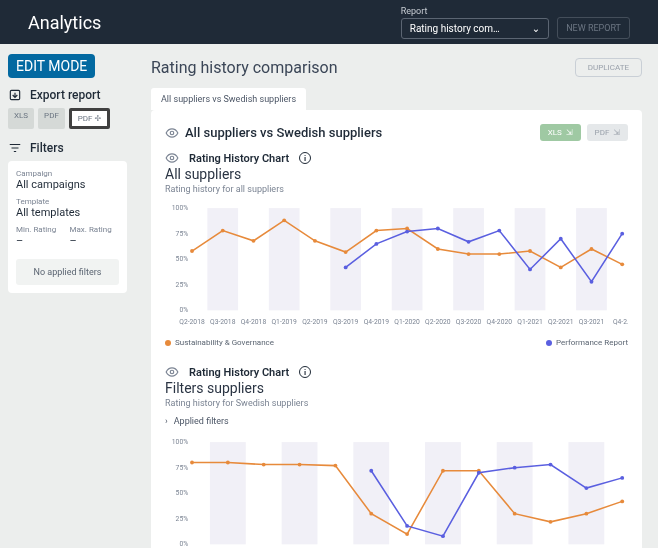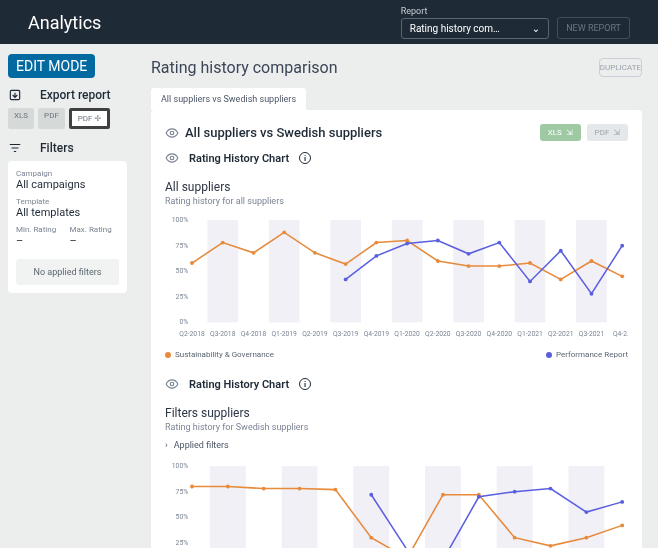--- a/index.html
+++ b/index.html
@@ -6,44 +6,44 @@
 *{box-sizing:border-box}
 .topbar{background:#1f2a37;color:#fff;display:flex;align-items:center;padding:10px 28px;height:44px}
 .topbar .title{font-size:18px;font-weight:400}
 .topbar .right{margin-left:auto;display:flex;align-items:flex-end;gap:8px}
 .rpt-label{font-size:9px;color:#c6cbd2;margin-bottom:2px}
 .rpt-select{border:1px solid #5b6572;border-radius:3px;padding:4px 8px;font-size:10px;color:#fff;display:flex;align-items:center;gap:32px}
 .new-rpt{border:1px solid #444e5a;border-radius:3px;color:#6b7582;font-size:9px;padding:5px 8px}
 .page{display:flex;align-items:flex-start}
 .left{width:135px;flex:0 0 135px;padding:10px 8px}
 .editmode{background:#0369a1;color:#fff;font-size:14px;padding:4px 8px;border-radius:4px;display:inline-block;margin-bottom:10px}
-.sec-head{display:flex;align-items:flex-end;gap:18px;font-size:12px;font-weight:500;margin-bottom:6px}
+.sec-head{display:flex;align-items:flex-end;gap:8px;font-size:12px;font-weight:500;margin-bottom:6px}
 .pill{background:#d5d9d7;color:#6b7582;font-size:8px;padding:3px 6px;border-radius:2px}
 .pill.active{background:#fff;border:3px solid #404040}
 .row{display:flex;gap:4px;margin-bottom:12px}
 .sidebox{background:#ffffff;border-radius:4px;padding:8px;margin-top:6px}
 .sidebox .lbl{font-size:8px;color:#7b8493}
 .sidebox .val{font-size:11px;margin-bottom:6px}
 .sidebox .twocol{display:flex;gap:4px}
 .sidebox .twocol>div{flex:1}
 .nofilters{background:#f1f3f2;color:#5b6572;font-size:9px;text-align:center;padding:8px;border-radius:3px;margin-top:6px}
 .main{flex:1;padding:14px 16px}
 .main-head{display:flex;align-items:flex-start;margin-bottom:10px}
 .main-head h1{font-size:16px;font-weight:400;color:#3b4657;margin:0}
-.dup{margin-left:auto;border:1px solid #c9cfd6;color:#9aa1ab;font-size:8px;padding:4px 0;border-radius:4px}
+.dup{margin-left:auto;border:1px solid #c9cfd6;color:#9aa1ab;font-size:8px;padding:4px 12px;border-radius:4px}
 .tabbar{margin-bottom:0}
 .tab{background:#fff;display:inline-block;font-size:9px;color:#4c5666;padding:6px 10px;border-top-left-radius:3px;border-top-right-radius:3px}
 .panel{background:#fff;border-radius:4px;padding:14px}
 .panel-head{display:flex;align-items:center;margin-bottom:10px}
 .panel-head h2{font-size:13px;font-weight:500;margin:0}
 .btn-sm{font-size:8px;padding:4px 8px;border-radius:3px;display:inline-flex;align-items:center;gap:4px}
 .btn-green{background:#9fc9a3;color:#fff}
 .btn-grey{background:#e5e8ea;color:#9aa1ab}
 .chart-title{display:flex;align-items:center;gap:10px;font-size:11px;font-weight:600;margin-top:6px}
-.sub{font-size:12px;color:#2b3544;margin-top:15px}
+.sub{font-size:14px;color:#2b3544;margin-top:1px}
 .sub2{font-size:9px;color:#7b8493;margin-top:2px;margin-bottom:6px}
 .applied{font-size:9px;color:#4c5666;display:flex;align-items:center;gap:6px;margin:8px 0}
 .chart{width:100%;height:130px}
 .legend{display:flex;justify-content:space-between;gap:18px;font-size:8px;color:#5b6572;margin-top:4px}
 .legend .dot{width:6px;height:6px;border-radius:50%;display:inline-block;margin-right:4px;vertical-align:middle}
 .eye{width:14px;height:14px;flex:0 0 14px}
 .info{width:12px;height:12px;border:1px solid #1f2a37;border-radius:50%;display:inline-flex;align-items:center;justify-content:center;font-size:8px;font-weight:700}
 svg text{font-size:7px;fill:#7b8493}
 </style>
 </head>

